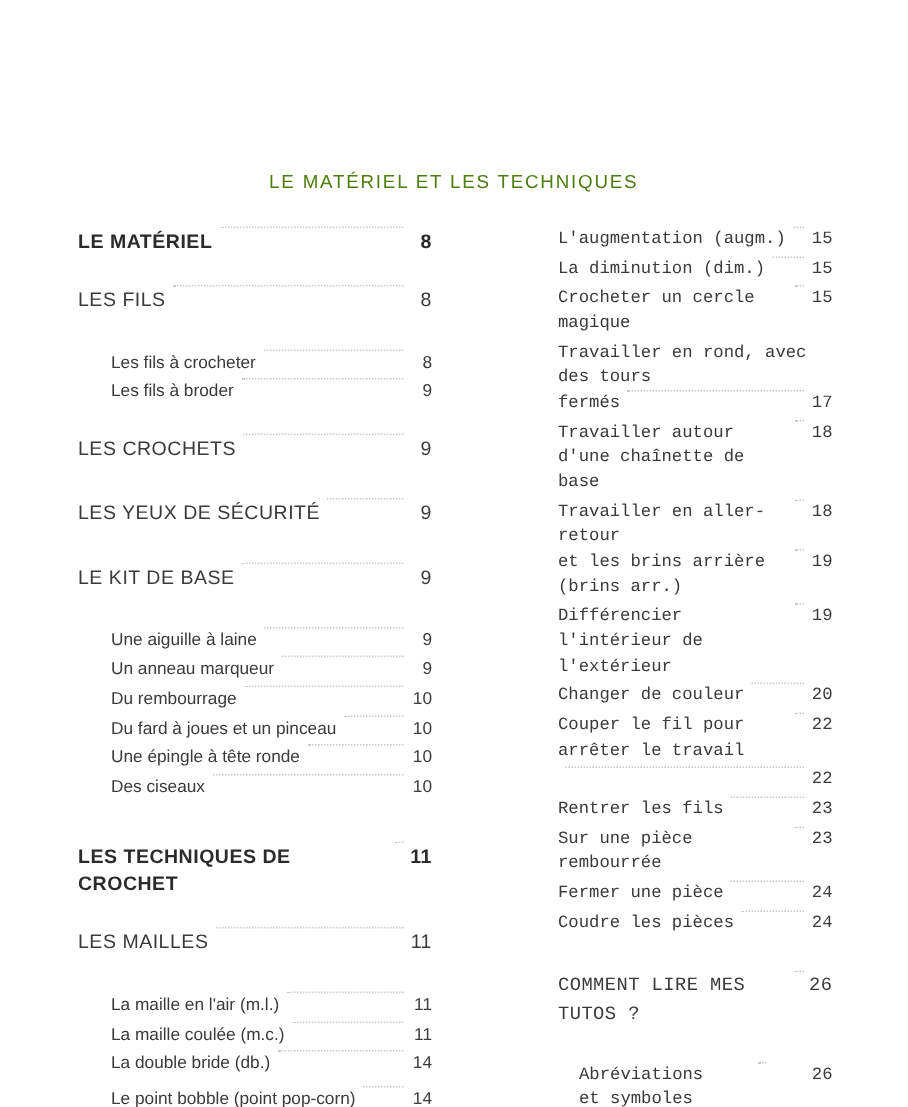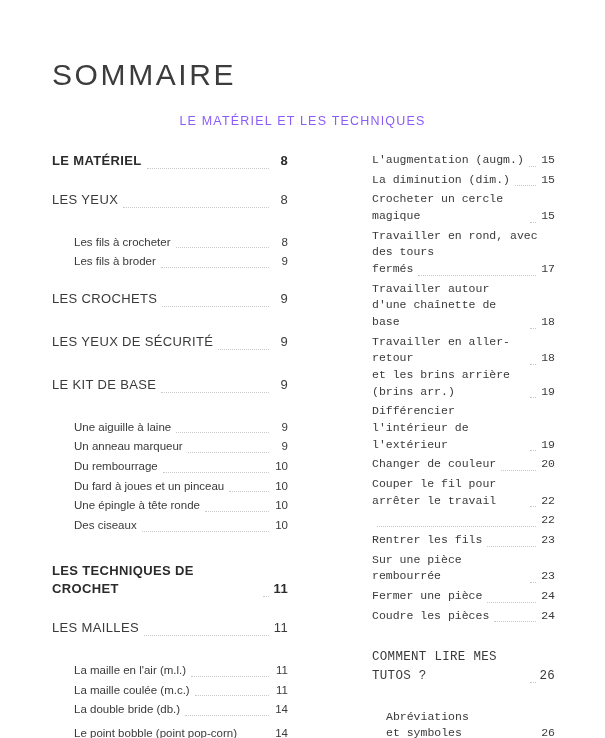--- a/index.html
+++ b/index.html
@@ -31,21 +31,21 @@
   
   .subtitle {
     position: absolute;
     left: 0;
     right: 0;
     top: 114px;
     text-align: center;
     font-size: 12.5px;
     font-weight: 400;
     letter-spacing: 1.2px;
-    color: #8b5cf6;
+    color: #4d7c0f;
     white-space: nowrap;
   }
 
   
   .columns {
     position: absolute;
     left: 0;
     top: 152px;
     width: 605px;
     display: flex;
@@ -53,21 +53,21 @@
   }
   .col {
     box-sizing: border-box;
   }
   .col-left  { width: 300px; padding-left: 52px; padding-right: 12px; }
   .col-right { width: 305px; padding-left: 72px; padding-right: 50px; font-family: Liberation Mono, monospace; }
 
   
   .entry {
     display: flex;
-    align-items: flex-end;
+    align-items: flex-start;
     color: #333333;
     line-height: 1.45;
   }
   .entry .label {
     white-space: pre-wrap;
   }
   .entry .leader {
     flex: 1 1 auto;
     min-width: 6px;
     margin: 0 3px 0 5px;
@@ -151,33 +151,32 @@
   .sp-sm { margin-top: 7px; }
   .sp-md { margin-top: 24px; }
   .sp-lg { margin-top: 20px; }
   .sp-xl { margin-top: 28px; }
 </style>
 </head>
 <body>
 
 <div class="page">
 
-  <h1 class="title">SOMMAIRE</h1>
 
   <div class="subtitle">LE MATÉRIEL ET LES TECHNIQUES</div>
 
   <div class="columns">
     <div class="col col-left" id="col-left">
         <div class="entry lvl1 sp-0">
           <span class="label">LE MATÉRIEL</span>
           <span class="leader"></span>
           <span class="pageno">8</span>
         </div>
         <div class="entry lvl2 sp-lg">
-          <span class="label">LES YEUX</span>
+          <span class="label">LES FILS</span>
           <span class="leader"></span>
           <span class="pageno">8</span>
         </div>
         <div class="entry lvl3 sp-md">
           <span class="label">Les fils à crocheter</span>
           <span class="leader"></span>
           <span class="pageno">8</span>
         </div>
         <div class="entry lvl3 sp-xs">
           <span class="label">Les fils à broder</span>

